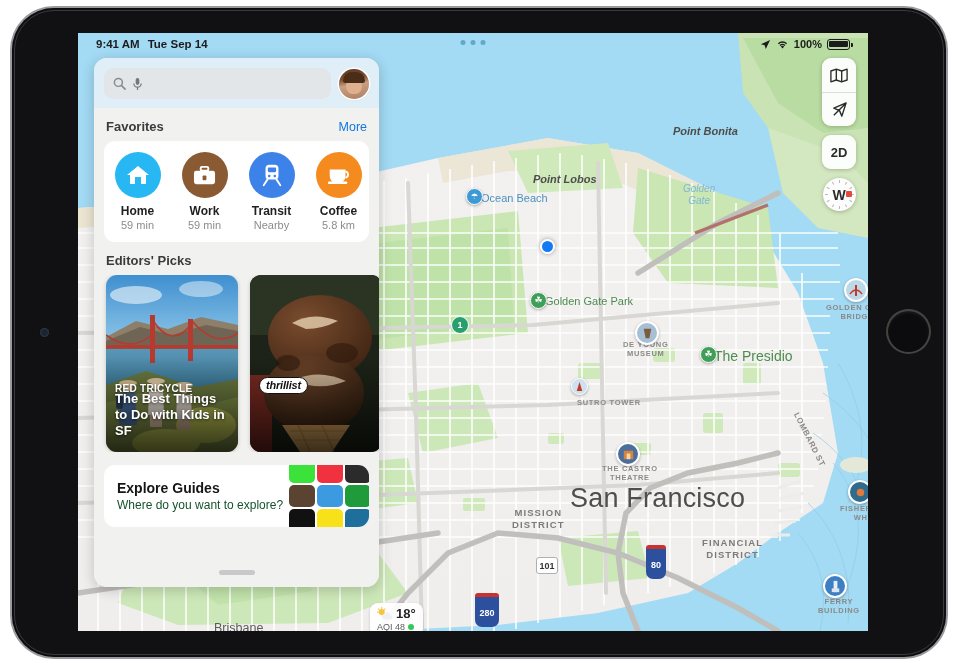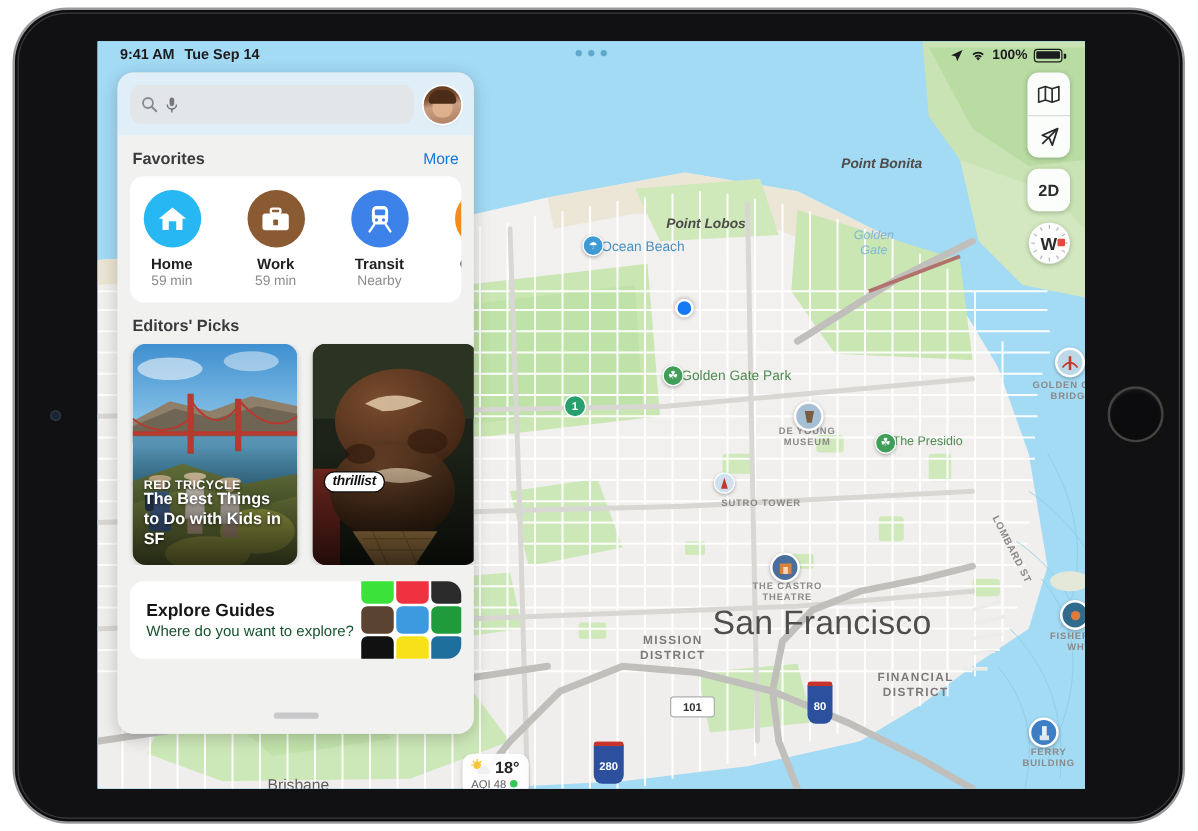--- a/index.html
+++ b/index.html
@@ -110,21 +110,21 @@
     background: #137af4; border: 2.5px solid #fff;
     box-shadow: 0 0 4px rgba(0,0,0,.35);
   }
 
   
   .shield {
     position: absolute; display: flex; align-items: center; justify-content: center;
     font-size: 9px; font-weight: 700; color: #fff;
   }
   .shield.us {
-    width: 36px; height: 17px; background: #fff; color: #333;
+    width: 22px; height: 17px; background: #fff; color: #333;
     border: 1.4px solid #b0b0b0; border-radius: 3px;
   }
   .shield.is {
     width: 20px; height: 34px; background: #2c4f9e; color: #fff;
     border-radius: 3px 3px 7px 7px; border-top: 4px solid #c8332e;
     font-size: 9px; padding-top: 1px;
   }
   .shield.st {
     width: 18px; height: 18px; background: #27a06e; color: #fff;
     border-radius: 50%; border: 1.6px solid #fff; font-size: 9px;
@@ -241,21 +241,21 @@
   .panel-scroll { flex: 1; overflow: hidden; background: #f1f1f0; }
 
   .sect-head {
     display: flex; align-items: baseline; padding: 11px 12px 7px;
   }
   .sect-title { font-size: 13px; font-weight: 600; color: #3b3b3d; }
   .sect-more { margin-left: auto; font-size: 12.5px; color: #1277e0; font-weight: 400; }
 
   .fav-card {
     margin: 0 10px; background: #fff; border-radius: 11px;
-    padding: 11px 0 10px; display: flex; gap: 16px; overflow: hidden;
+    padding: 11px 0 10px; display: flex; gap: 0; overflow: hidden;
   }
   .fav {
     flex: none; width: 67px; text-align: center;
   }
   .fav .bubble {
     width: 46px; height: 46px; border-radius: 50%; margin: 0 auto 6px;
     display: flex; align-items: center; justify-content: center;
     color: #fff;
   }
   .fav .nm { font-size: 12px; font-weight: 600; color: #1f1f21; line-height: 14px; }
@@ -469,21 +469,21 @@
 
         <ellipse cx="778" cy="432" rx="16" ry="8" fill="#e4e8d8"></ellipse>
       </svg>
 
       <div class="maplabel lbl-water" style="left:595px; top:92px; font-style:italic; color:#4d4c4a; font-weight:600; font-size:11px;">Point Bonita</div>
       <div class="maplabel lbl-water" style="left:455px; top:140px; color:#4d4c4a; font-weight:600; font-size:11px;">Point Lobos</div>
       <div class="maplabel lbl-water" style="left:605px; top:150px;">Golden<br>Gate</div>
 
       <div class="maplabel lbl-beach" style="left:403px; top:159px;">Ocean Beach</div>
       <div class="maplabel lbl-park" style="left:467px; top:262px;">Golden Gate Park</div>
-      <div class="maplabel lbl-park" style="left:636px; top:315px; font-size:10px;">The Presidio</div>
+      <div class="maplabel lbl-park" style="left:636px; top:315px; font-size:14px;">The Presidio</div>
 
       <div class="maplabel lbl-city" style="left:492px; top:450px;">San Francisco</div>
       <div class="maplabel lbl-district" style="left:434px; top:474px;">MISSION<br>DISTRICT</div>
       <div class="maplabel lbl-district" style="left:624px; top:504px;">FINANCIAL<br>DISTRICT</div>
 
       <div class="maplabel lbl-poi-s" style="left:545px; top:307px;">DE YOUNG<br>MUSEUM</div>
       <div class="maplabel lbl-poi-s" style="left:499px; top:365px;">SUTRO TOWER</div>
       <div class="maplabel lbl-poi-s" style="left:524px; top:431px;">THE CASTRO<br>THEATRE</div>
       <div class="maplabel lbl-poi-s" style="left:748px; top:270px;">GOLDEN GATE<br>BRIDGE</div>
       <div class="maplabel lbl-poi-s" style="left:762px; top:471px;">FISHERMAN'S<br>WHARF</div>

